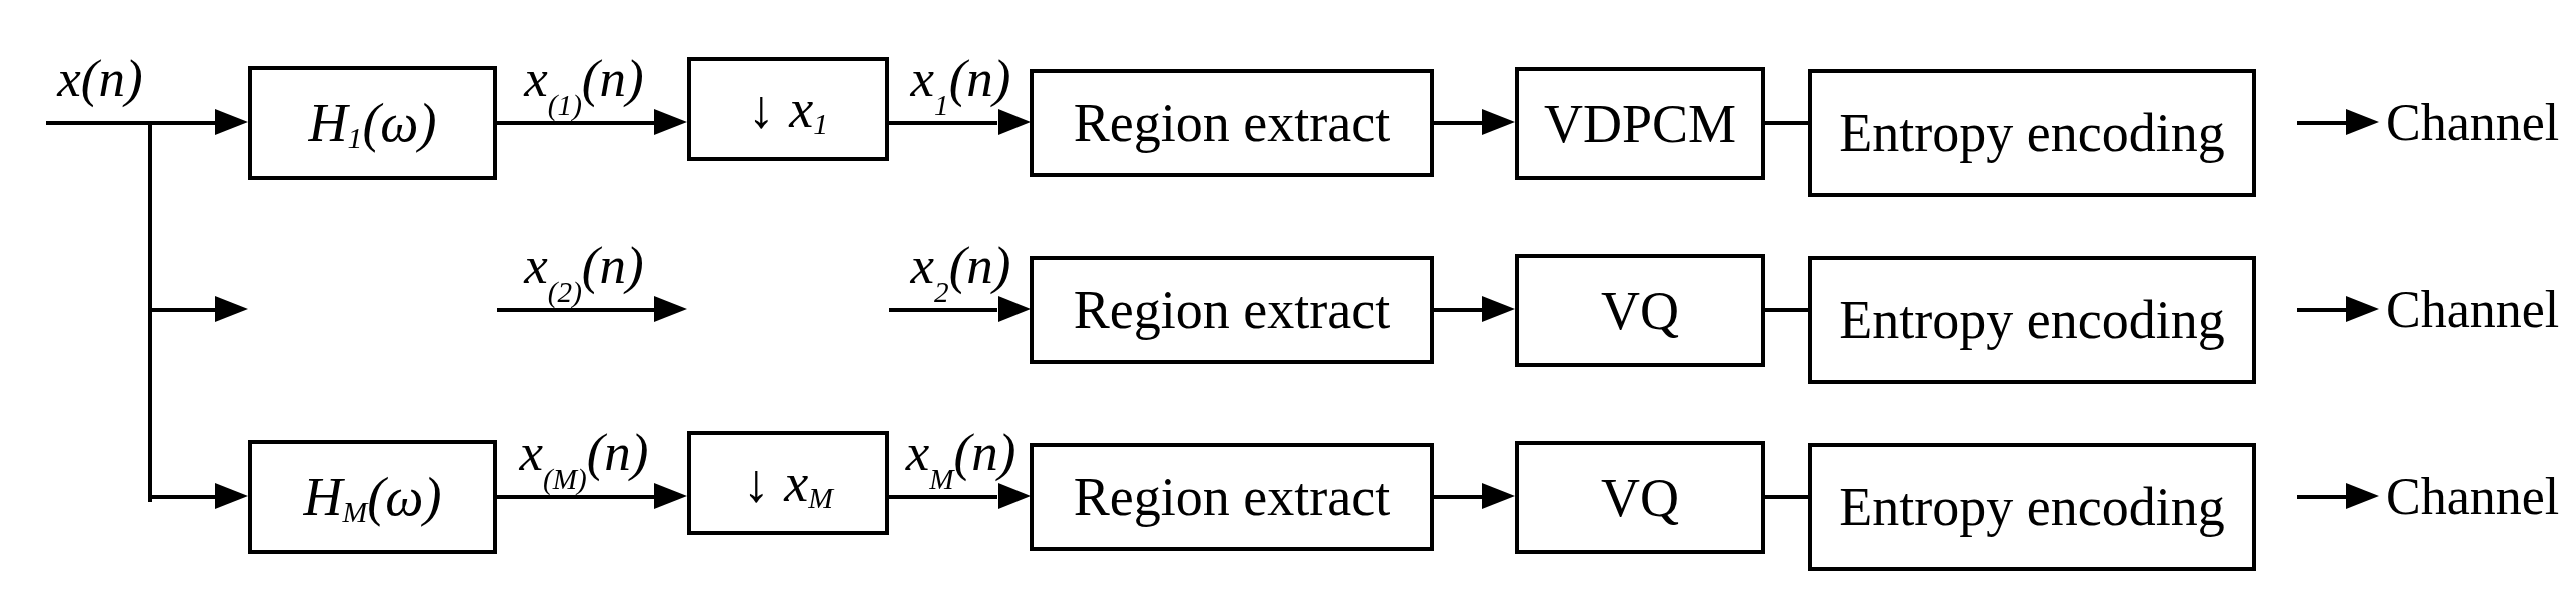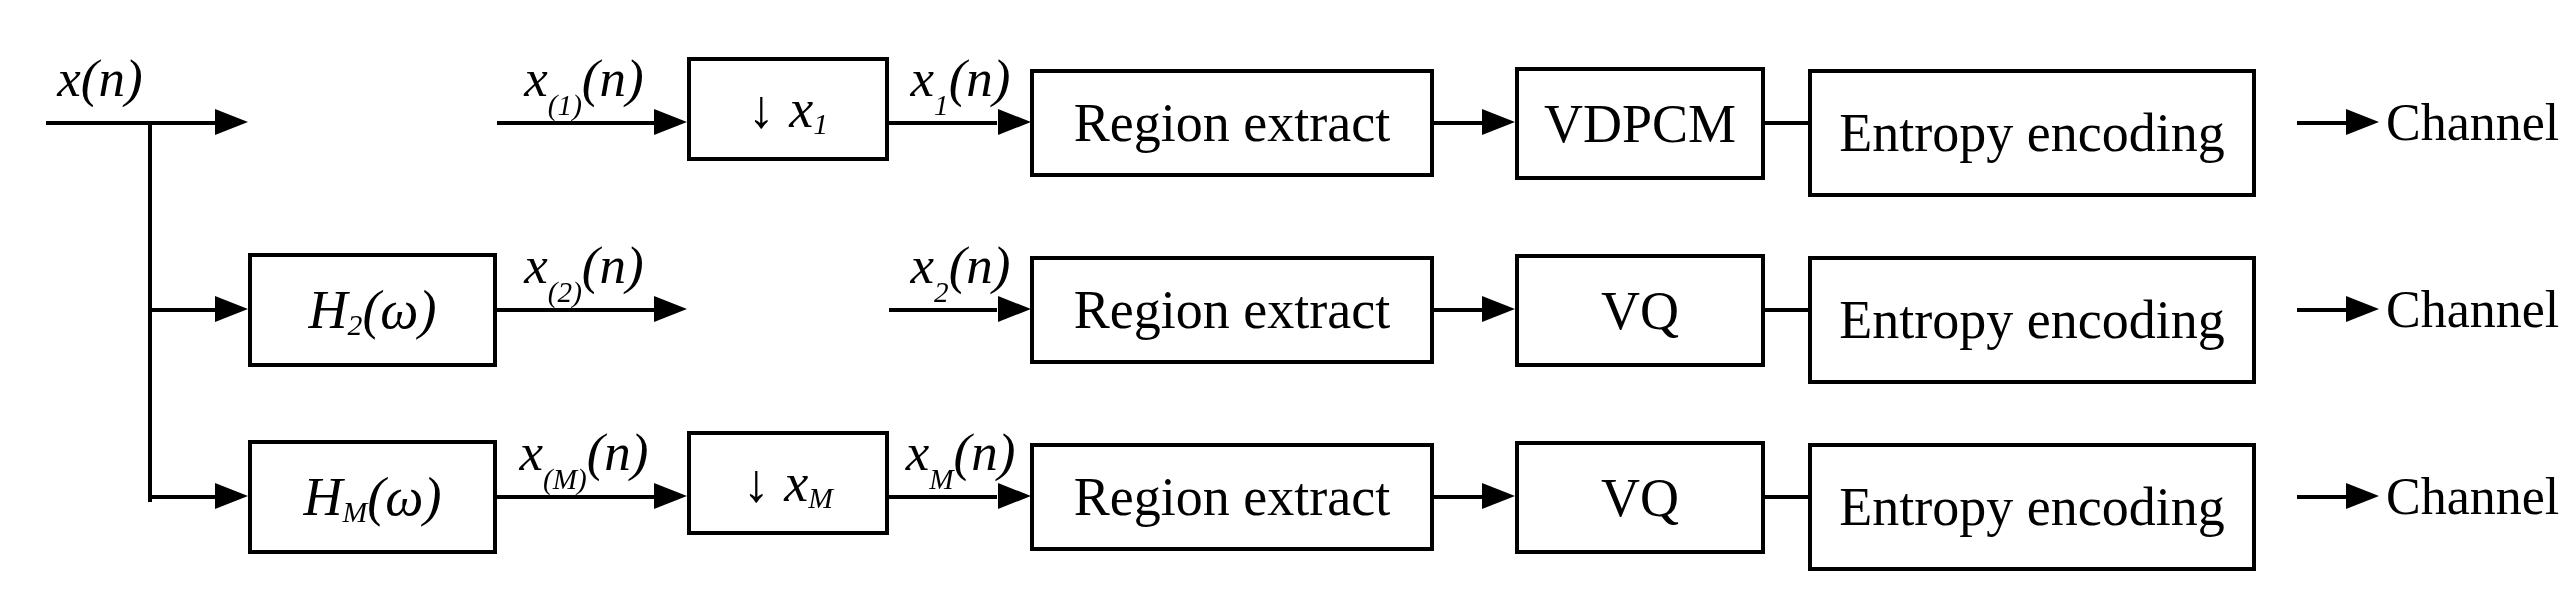--- a/index.html
+++ b/index.html
@@ -108,20 +108,23 @@
 
   <div class="hline" style="--cy:123px; left:46px; width:169px"></div>
   <div class="vline" style="left:148px; top:121px; height:381px"></div>
   <div class="sig sig-in" style="--cy:123px">
       <i>x</i>
       <i>(n)</i>
     </div>
 
   <div class="rowg" style="--cy:123px">
     <div class="arr" style="left:215px"></div>
+    <div class="box filter">
+      <span class="math"><i>H</i><sub>1</sub><i>(ω)</i></span>
+    </div>
     <div class="sig sig1">
         <i>x</i>
         <sup>(1)</sup>
         <i>(n)</i>
       </div>
     <div class="hline" style="left:497px; width:157px"></div>
     <div class="arr" style="left:654px"></div>
     <div class="box down">
       <span class="math"><span class="dnglyph">↓</span><i>x</i><sub>1</sub></span>
     </div>
@@ -146,23 +149,20 @@
       <span>Entropy encoding</span>
     </div>
     <div class="hline" style="left:2297px; width:49px"></div>
     <div class="arr" style="left:2346px"></div>
     <div class="channel">Channel</div>
   </div>
 
   <div class="rowg" style="--cy:310px">
     <div class="hline" style="left:148px; width:68px"></div>
     <div class="arr" style="left:215px"></div>
-    <div class="box filter">
-      <span class="math"><i>H</i><sub>2</sub><i>(ω)</i></span>
-    </div>
     <div class="sig sig1">
         <i>x</i>
         <sup>(2)</sup>
         <i>(n)</i>
       </div>
     <div class="hline" style="left:497px; width:157px"></div>
     <div class="arr" style="left:654px"></div>
     <div class="sig sig2">
         <i>x</i>
         <sub>2</sub>

